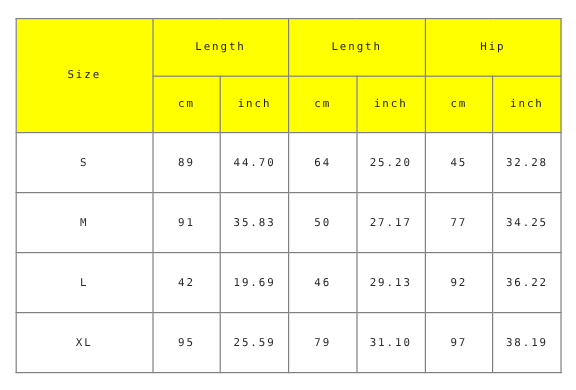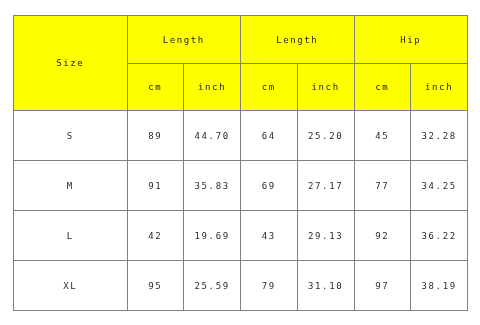--- a/index.html
+++ b/index.html
@@ -78,30 +78,30 @@
         <td class="body-cell">44.70</td>
         <td class="body-cell">64</td>
         <td class="body-cell">25.20</td>
         <td class="body-cell">45</td>
         <td class="body-cell">32.28</td>
       </tr>
       <tr class="data-row">
         <td class="body-cell">M</td>
         <td class="body-cell">91</td>
         <td class="body-cell">35.83</td>
-        <td class="body-cell">69</td>
+        <td class="body-cell">50</td>
         <td class="body-cell">27.17</td>
         <td class="body-cell">77</td>
         <td class="body-cell">34.25</td>
       </tr>
       <tr class="data-row">
         <td class="body-cell">L</td>
         <td class="body-cell">42</td>
         <td class="body-cell">19.69</td>
-        <td class="body-cell">43</td>
+        <td class="body-cell">46</td>
         <td class="body-cell">29.13</td>
         <td class="body-cell">92</td>
         <td class="body-cell">36.22</td>
       </tr>
       <tr class="data-row">
         <td class="body-cell">XL</td>
         <td class="body-cell">95</td>
         <td class="body-cell">25.59</td>
         <td class="body-cell">79</td>
         <td class="body-cell">31.10</td>

